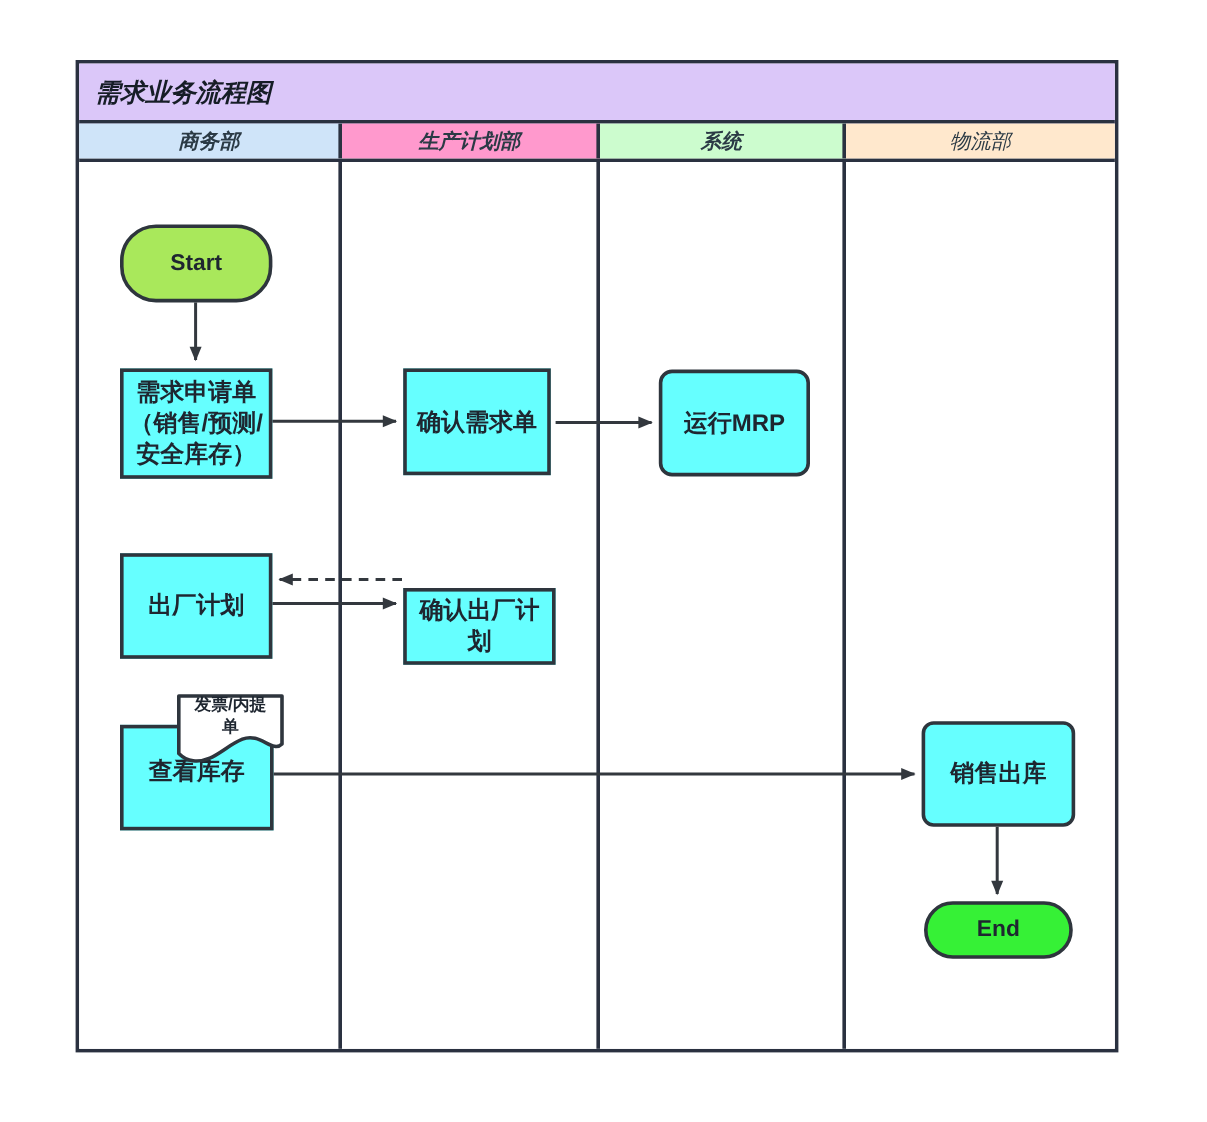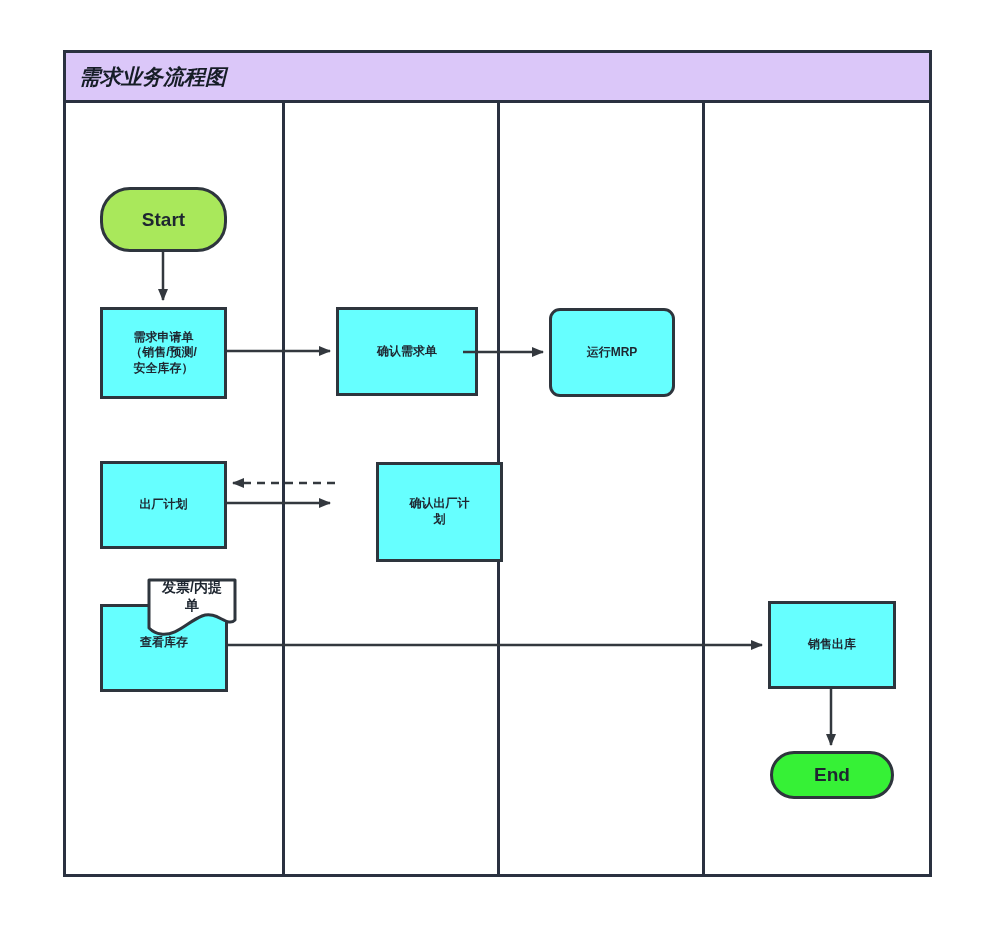--- a/index.html
+++ b/index.html
@@ -25,47 +25,53 @@
   .lane-cell.light{font-weight:normal;}
   .lane-bodies{flex:1;}
   .lane-body{background:#ffffff;}
   .lane-body.w1{width:219px;border-right:3px solid var(--line);}
   .lane-body.w2{width:215px;border-right:3px solid var(--line);}
   .lane-body.w3{width:205px;border-right:3px solid var(--line);}
   .lane-body.w4{flex:1;}
 
   
   .node{position:absolute;display:flex;align-items:center;justify-content:center;text-align:center;font-weight:bold;color:var(--text-dark);white-space:pre-line;z-index:4;}
-  .process{background:#66ffff;border:3px solid var(--box-line);font-size:12px;line-height:1.3;}
+  .process{background:#66ffff;border:3px solid var(--box-line);font-size:20px;line-height:1.3;}
   .terminator{border:3px solid var(--box-line);font-size:19px;}
   .n-start{left:100px;top:187px;width:127px;height:65px;border-radius:30px;background:#a9e85b;text-align:center;}
   .n-demand{left:100px;top:307px;width:127px;height:92px;}
-  .n-confirm-demand{left:336px;top:307px;width:142px;height:89px;}
+  .n-confirm-demand{left:336px;top:307px;width:123px;height:89px;}
   .n-mrp{left:549px;top:308px;width:126px;height:89px;border-radius:11px;}
   .n-factory-plan{left:100px;top:461px;width:127px;height:88px;}
-  .n-confirm-factory{left:336px;top:462px;width:127px;height:100px;margin-left:40px;}
+  .n-confirm-factory{left:336px;top:490px;width:127px;height:64px;}
   .n-check-inv{left:100px;top:604px;width:128px;height:88px;padding-bottom:10px;}
-  .n-sales-out{left:768px;top:601px;width:128px;height:88px;}
+  .n-sales-out{left:768px;top:601px;width:128px;height:88px;border-radius:10px;}
   .n-end{left:770px;top:751px;width:124px;height:48px;border-radius:29px;background:#36f136;}
 
   
   .doc{position:absolute;left:147px;top:578px;width:90px;height:58px;z-index:6;}
   .doc svg{position:absolute;left:0;top:0;}
   .doc-label{position:absolute;left:0;top:1px;width:100%;text-align:center;font-size:14px;font-weight:bold;line-height:1.25;color:var(--text-dark);white-space:pre-line;}
 
   
   .arrows{position:absolute;left:0;top:0;z-index:5;pointer-events:none;}
 </style>
 </head>
 <body>
 
 <div class="canvas">
 
   <div class="pool">
     <div class="pool-title" style="background:#dbc7f9;">需求业务流程图</div>
+    <div class="lane-row lane-headers">
+      <div class="lane-cell w1" style="background:#cfe4f9;">商务部</div>
+      <div class="lane-cell w2" style="background:#ff99cd;">生产计划部</div>
+      <div class="lane-cell w3" style="background:#ccfcce;">系统</div>
+      <div class="lane-cell w4 light" style="background:#ffe8cd;">物流部</div>
+    </div>
     <div class="lane-row lane-bodies">
       <div class="lane-body w1"></div>
       <div class="lane-body w2"></div>
       <div class="lane-body w3"></div>
       <div class="lane-body w4"></div>
     </div>
   </div>
 
   <svg class="arrows" width="1006" height="935">
     <defs>

